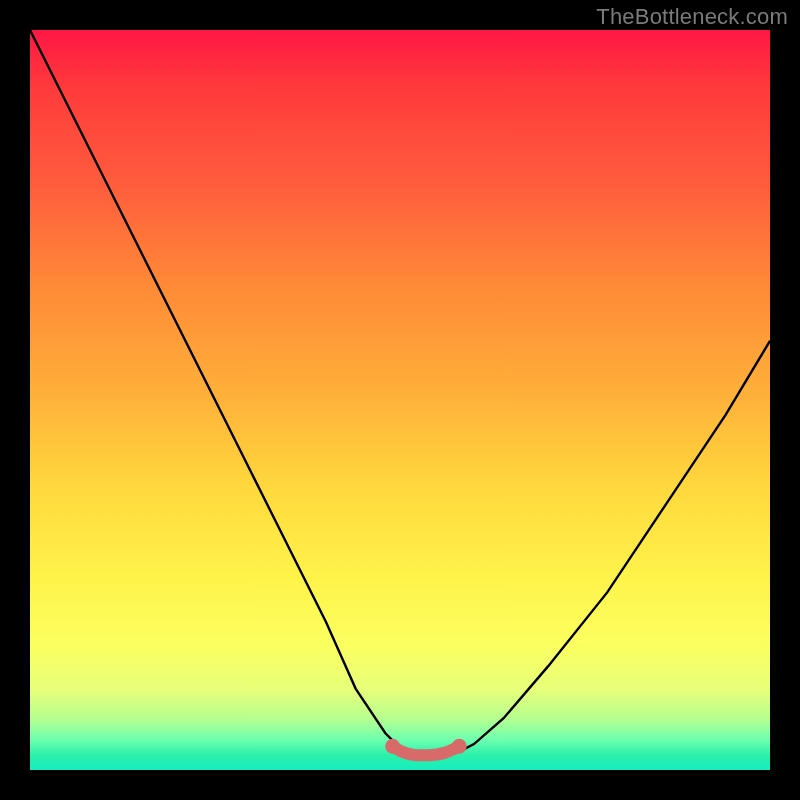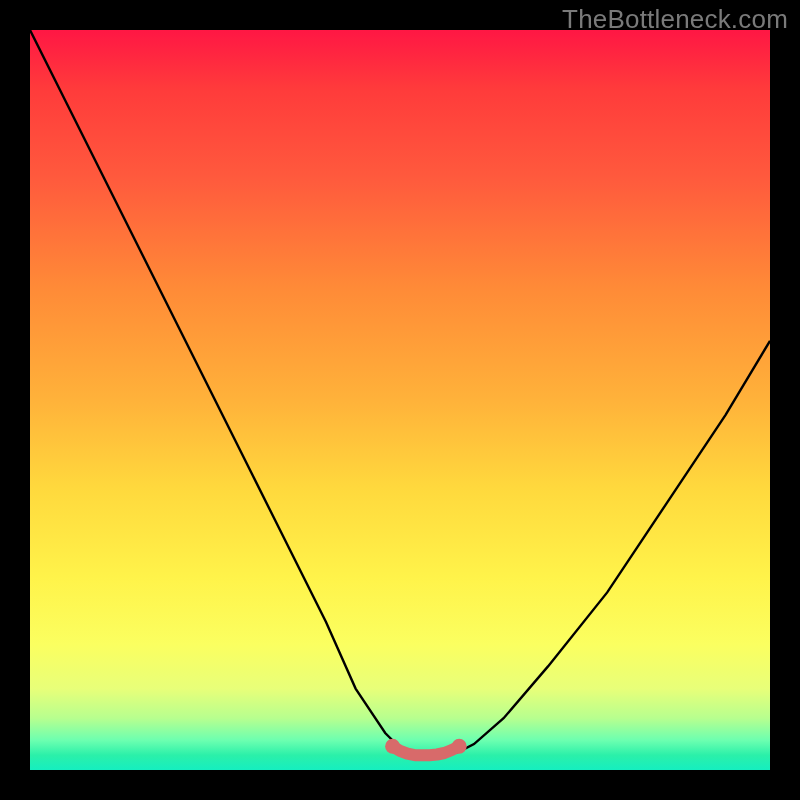--- a/index.html
+++ b/index.html
@@ -15,21 +15,21 @@
     position: relative;
     width: 800px;
     height: 800px;
     background: #000;
   }
   .watermark {
     position: absolute;
     top: 4px;
     right: 12px;
     color: #7a7a7a;
-    font-size: 26px;
+    font-size: 22px;
     font-weight: 500;
     letter-spacing: 0.2px;
     z-index: 10;
   }
   .plot-area {
     position: absolute;
     left: 30px;
     top: 30px;
     width: 740px;
     height: 740px;

